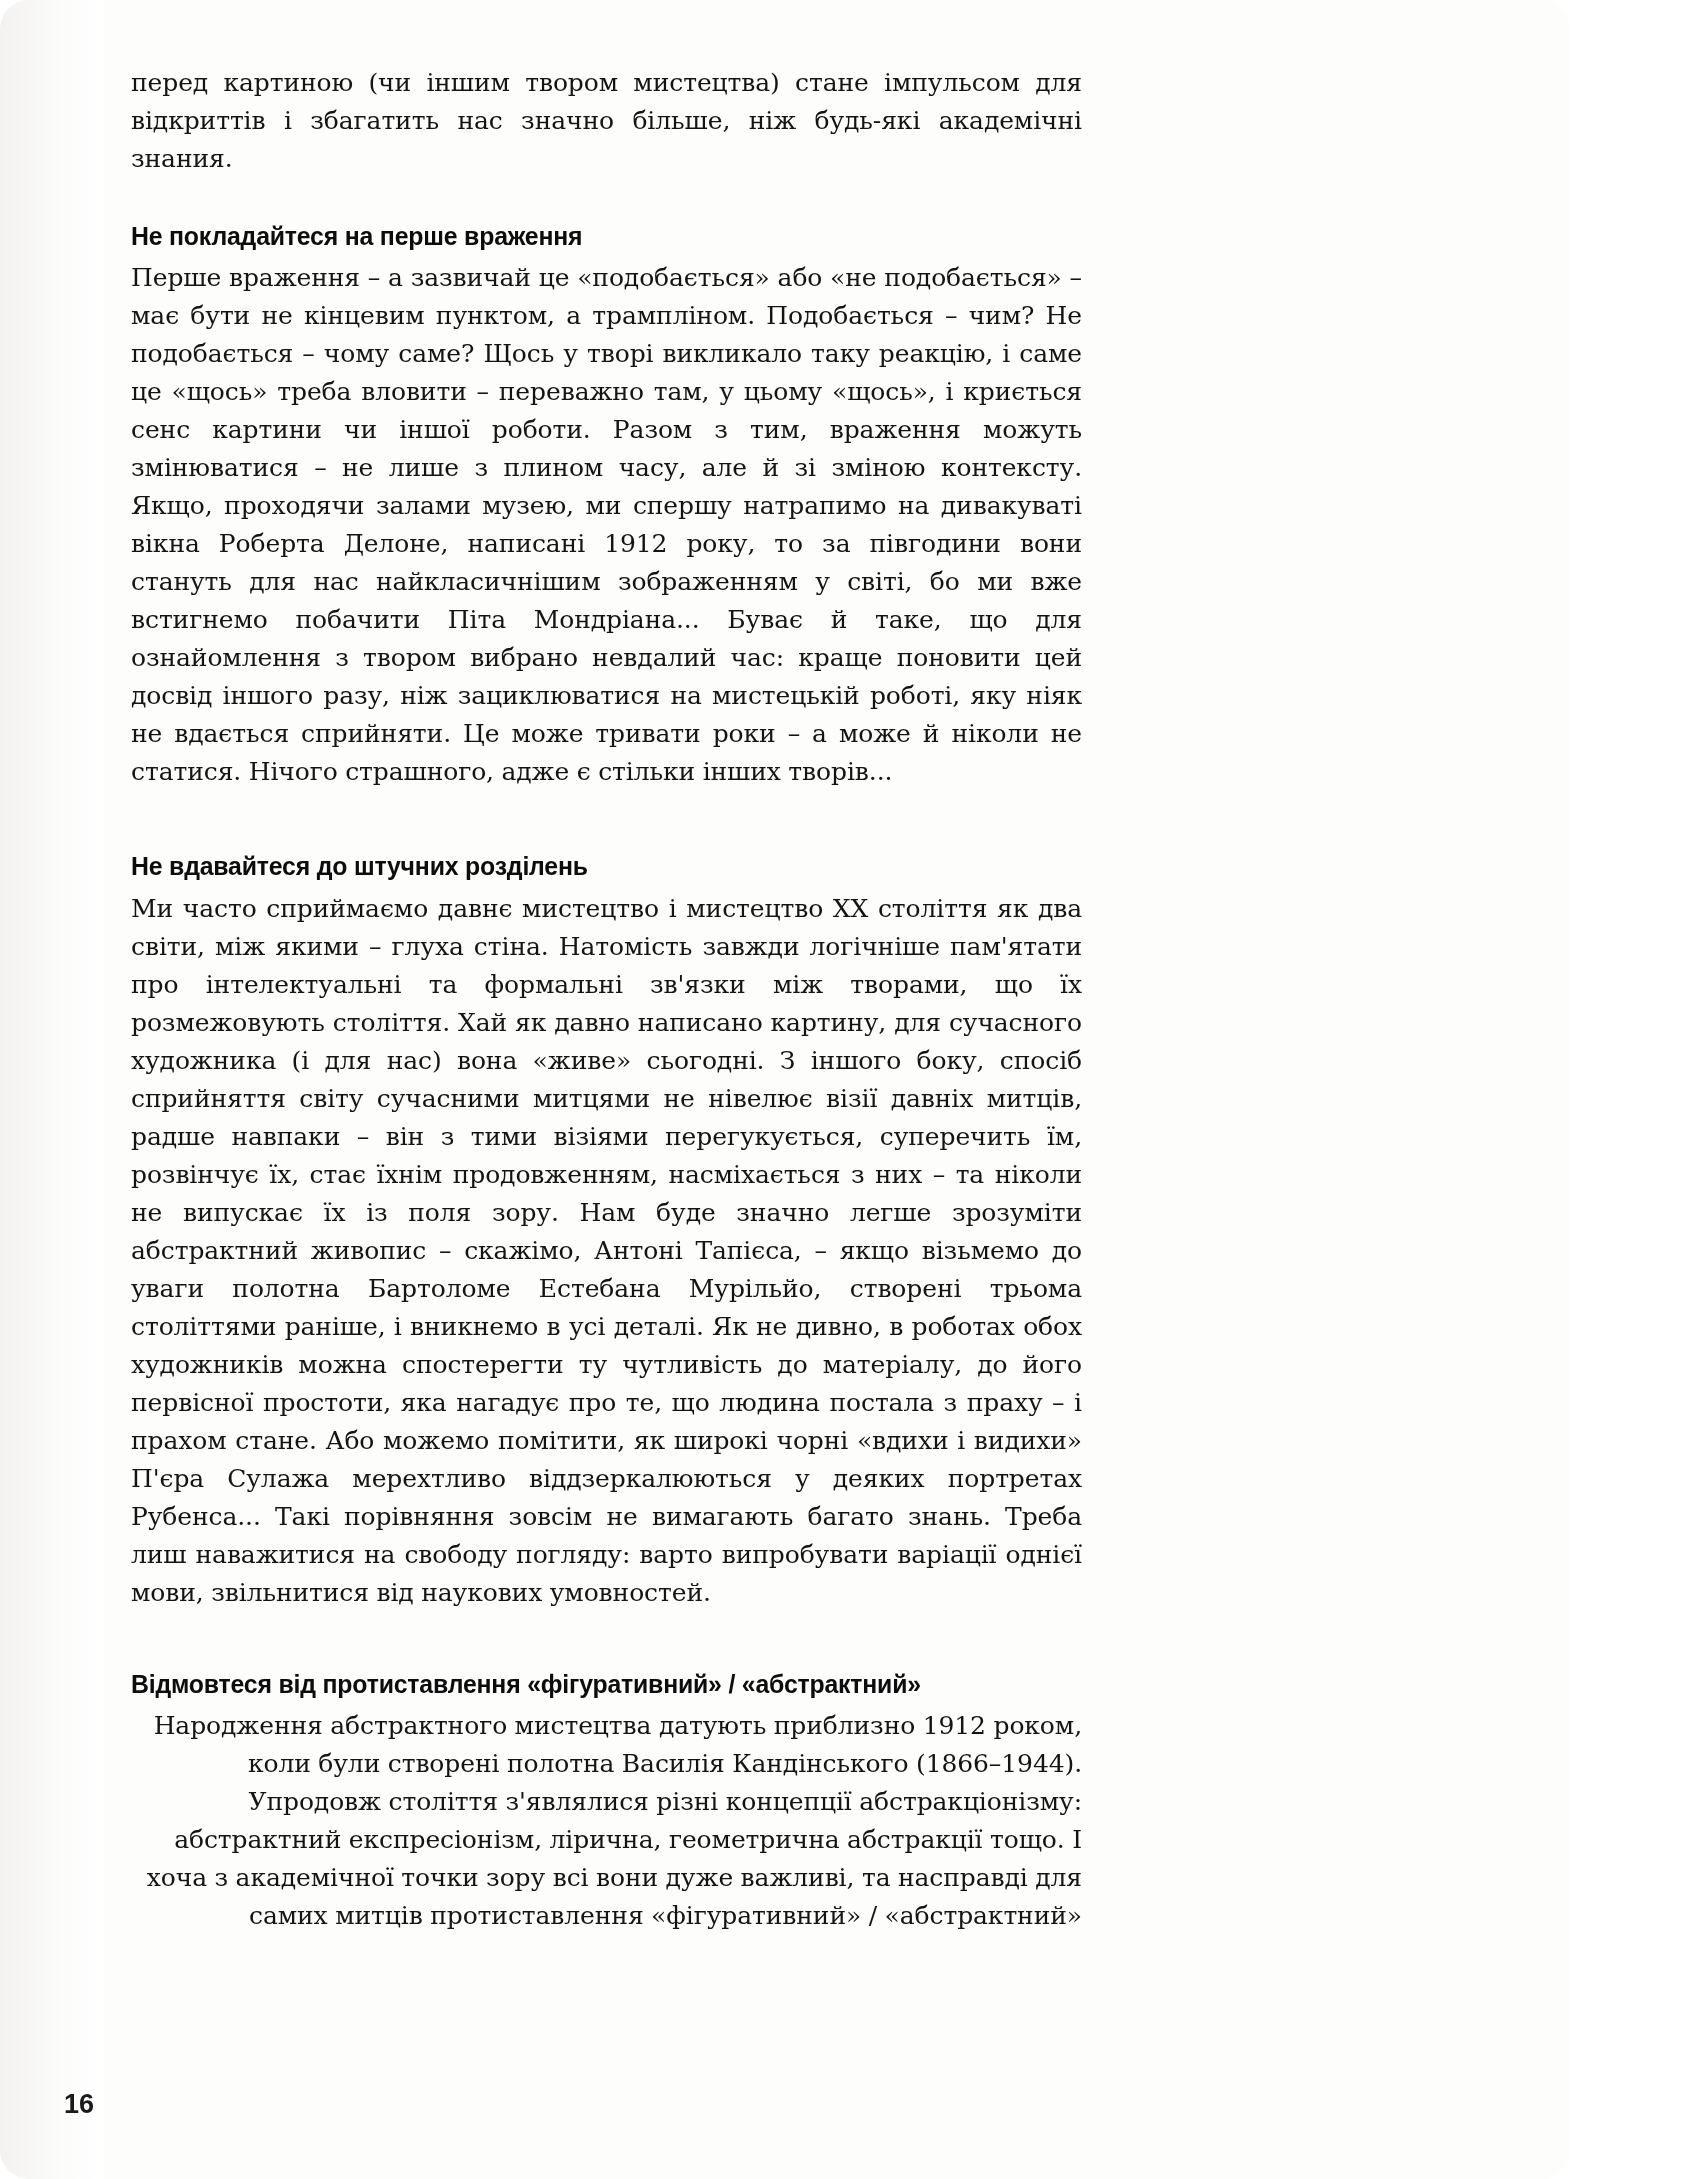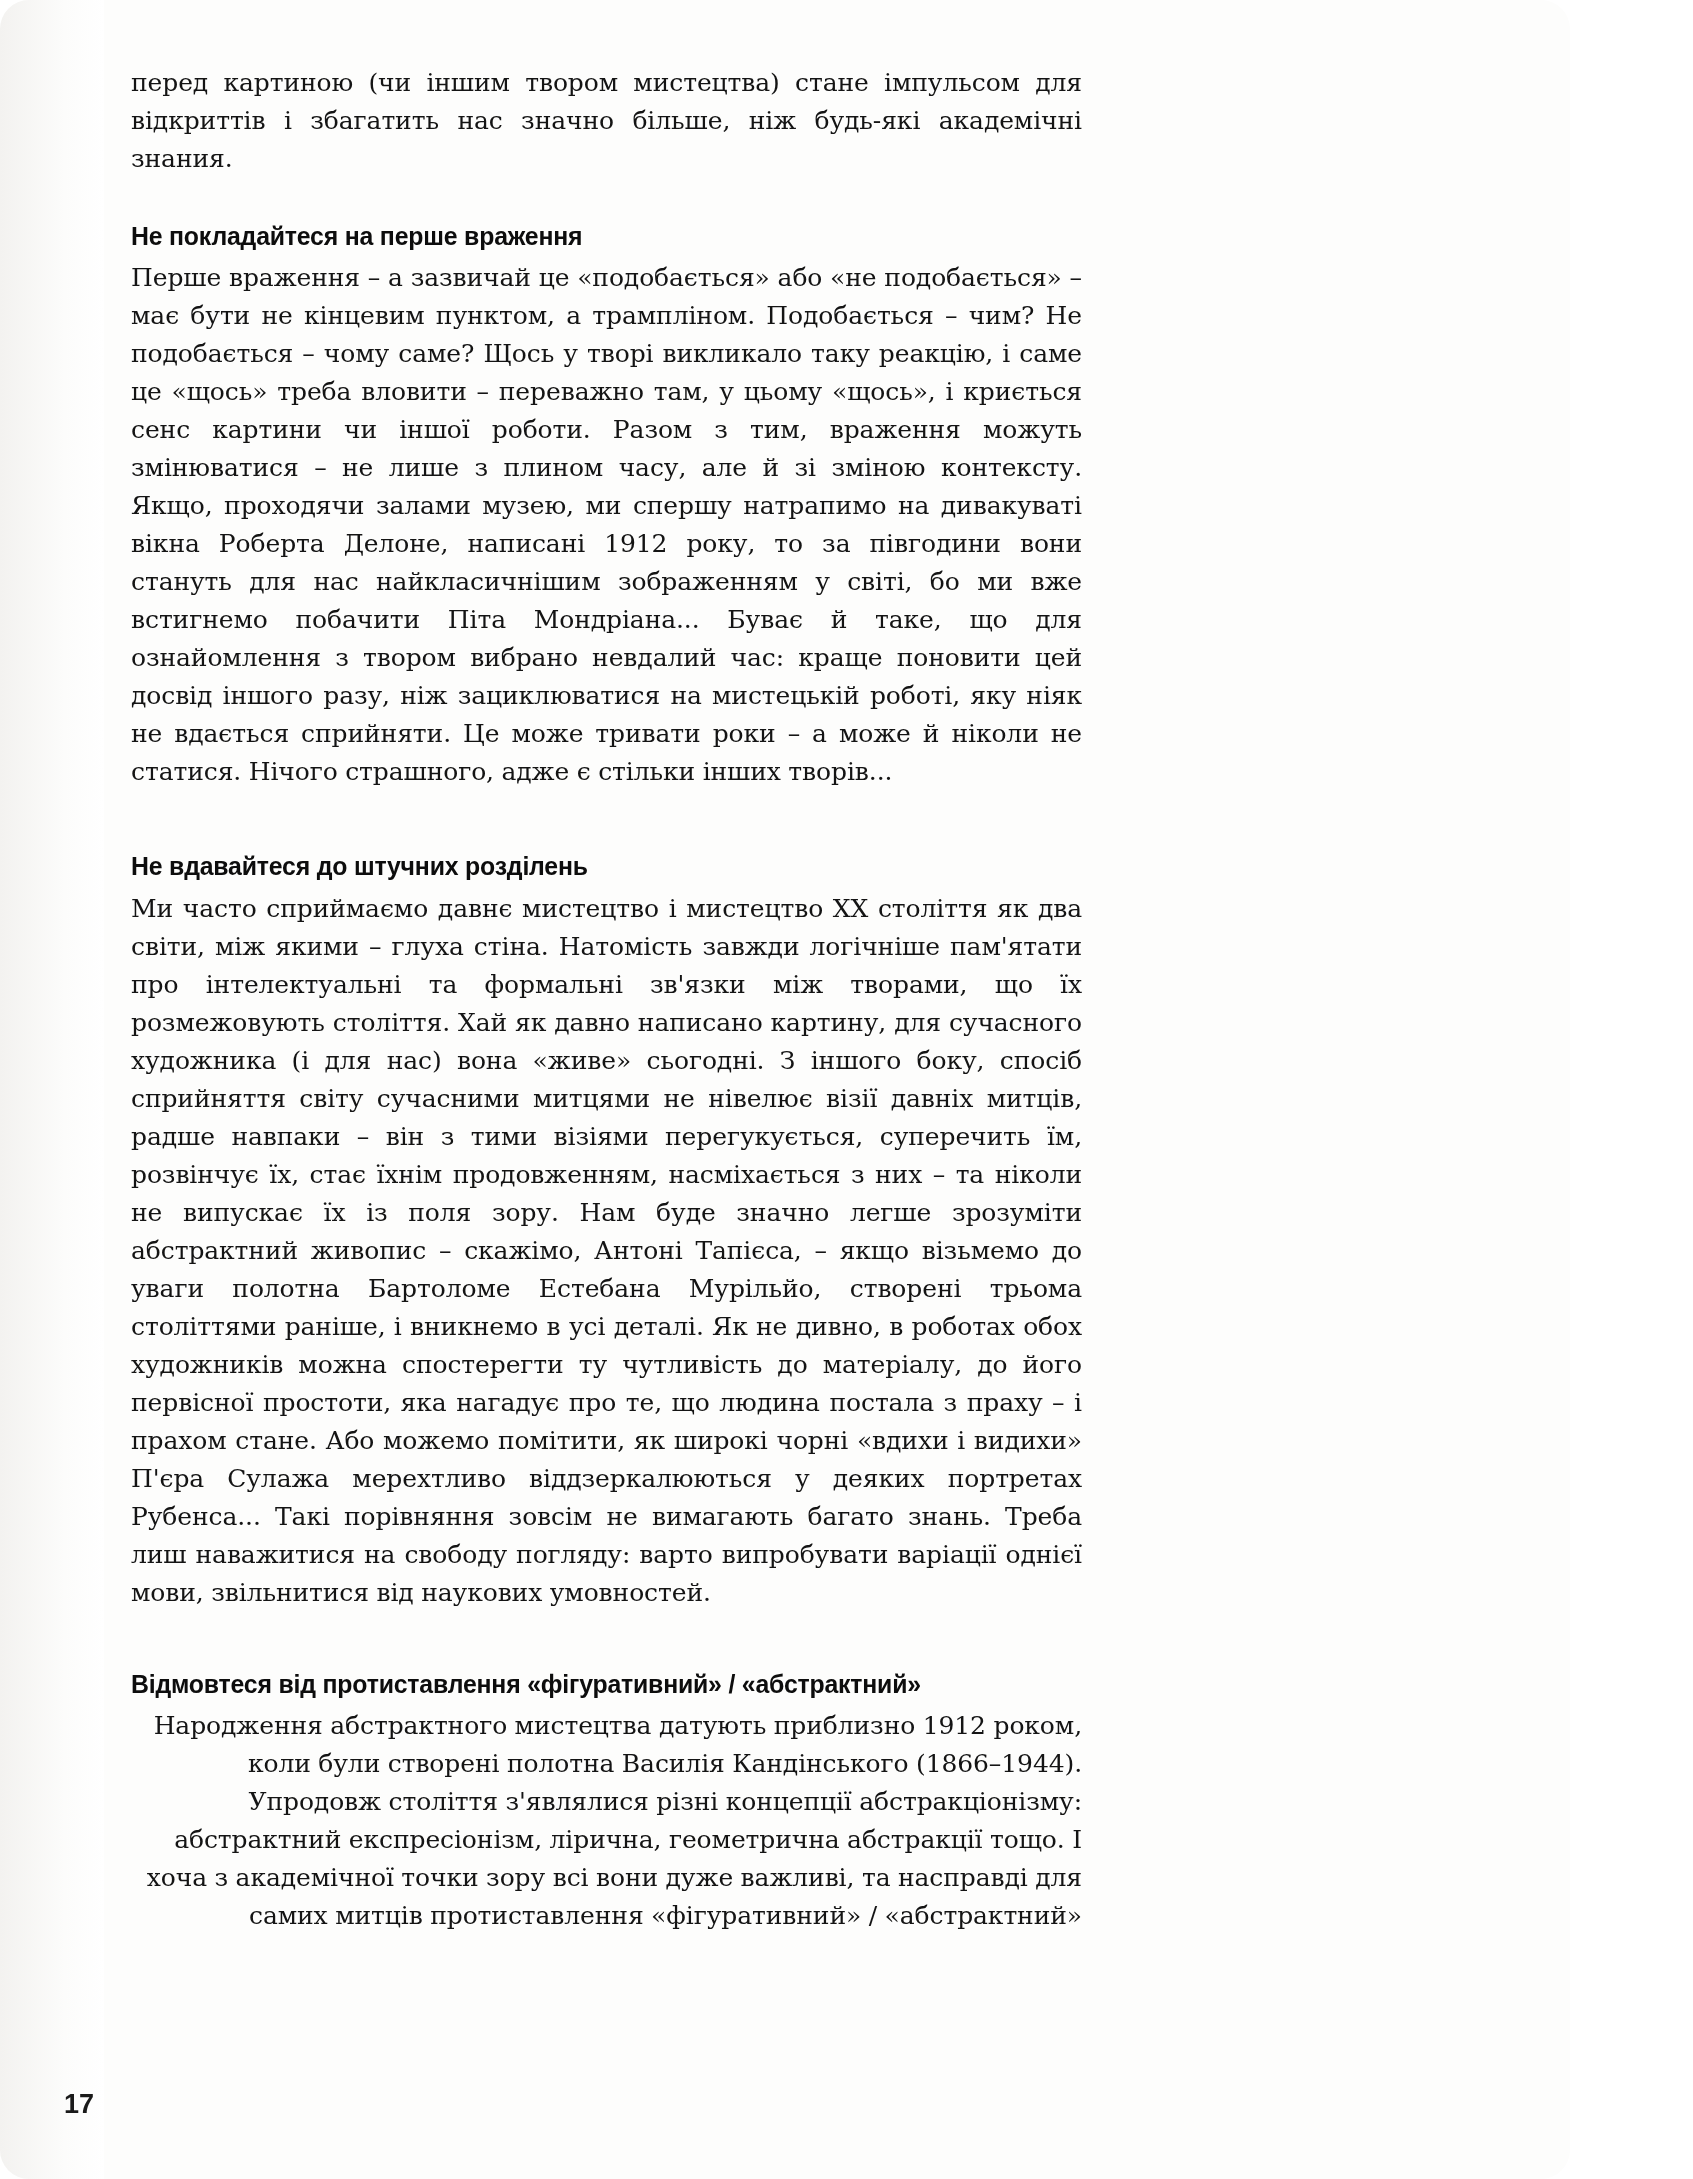--- a/index.html
+++ b/index.html
@@ -102,16 +102,16 @@
     <div class="gap-before-heading-3"></div>
 
     <h2 class="section-heading">Відмовтеся від протиставлення «фігуративний» / «абстрактний»</h2>
 
     <div class="gap-heading-to-body"></div>
 
     <p class="body-par tight">Народження абстрактного мистецтва датують приблизно 1912 роком, коли були створені полотна Василія Кандінського (1866–1944). Упродовж століття з'являлися різні концепції абстракціонізму: абстрактний експресіонізм, лірична, геометрична абстракції тощо. І хоча з академічної точки зору всі вони дуже важливі, та насправді для самих митців протиставлення «фігуративний» / «абстрактний»</p>
 
   </div>
 
-  <div class="page-number">17</div>
+  <div class="page-number">16</div>
 
 </div>
 
 
 </body></html>

